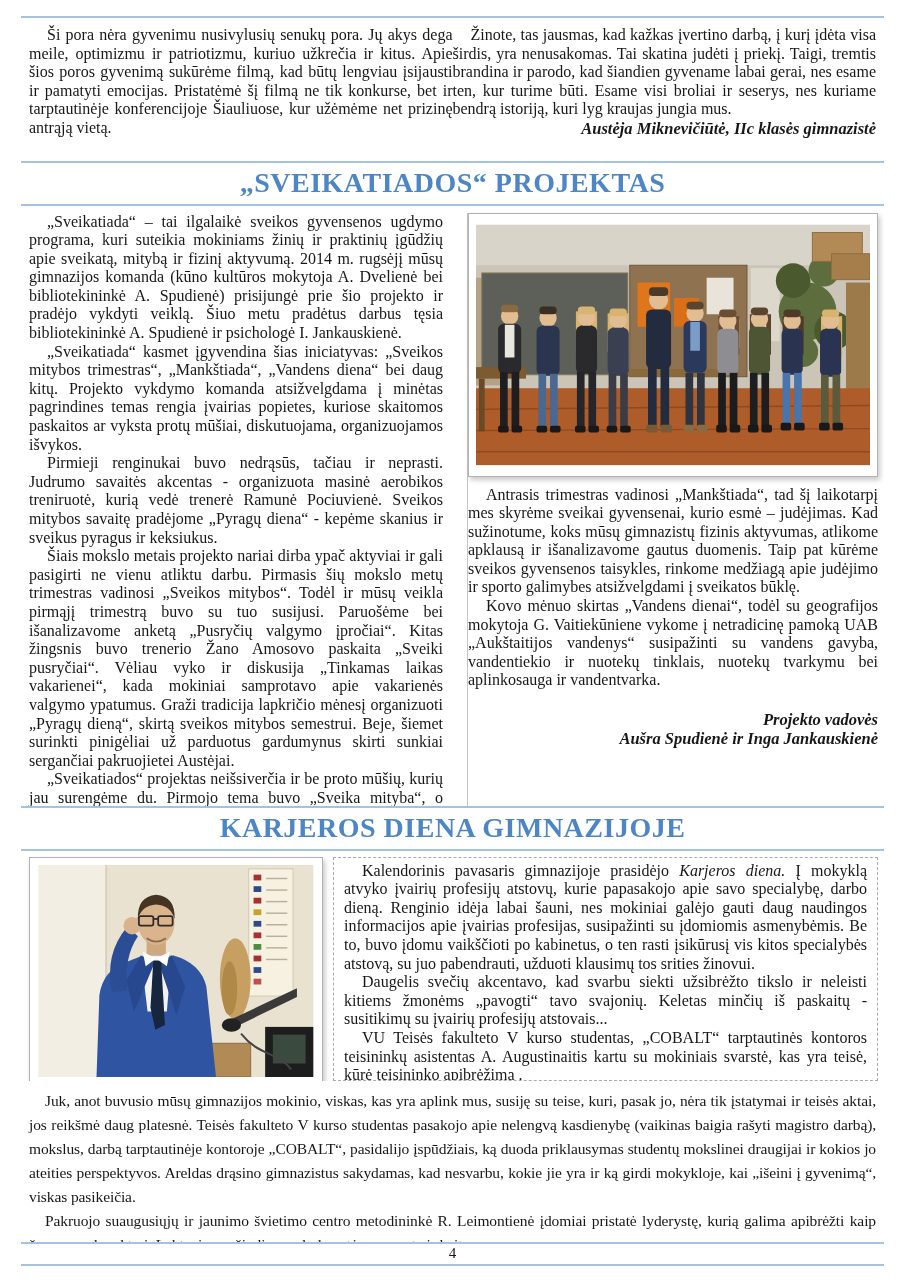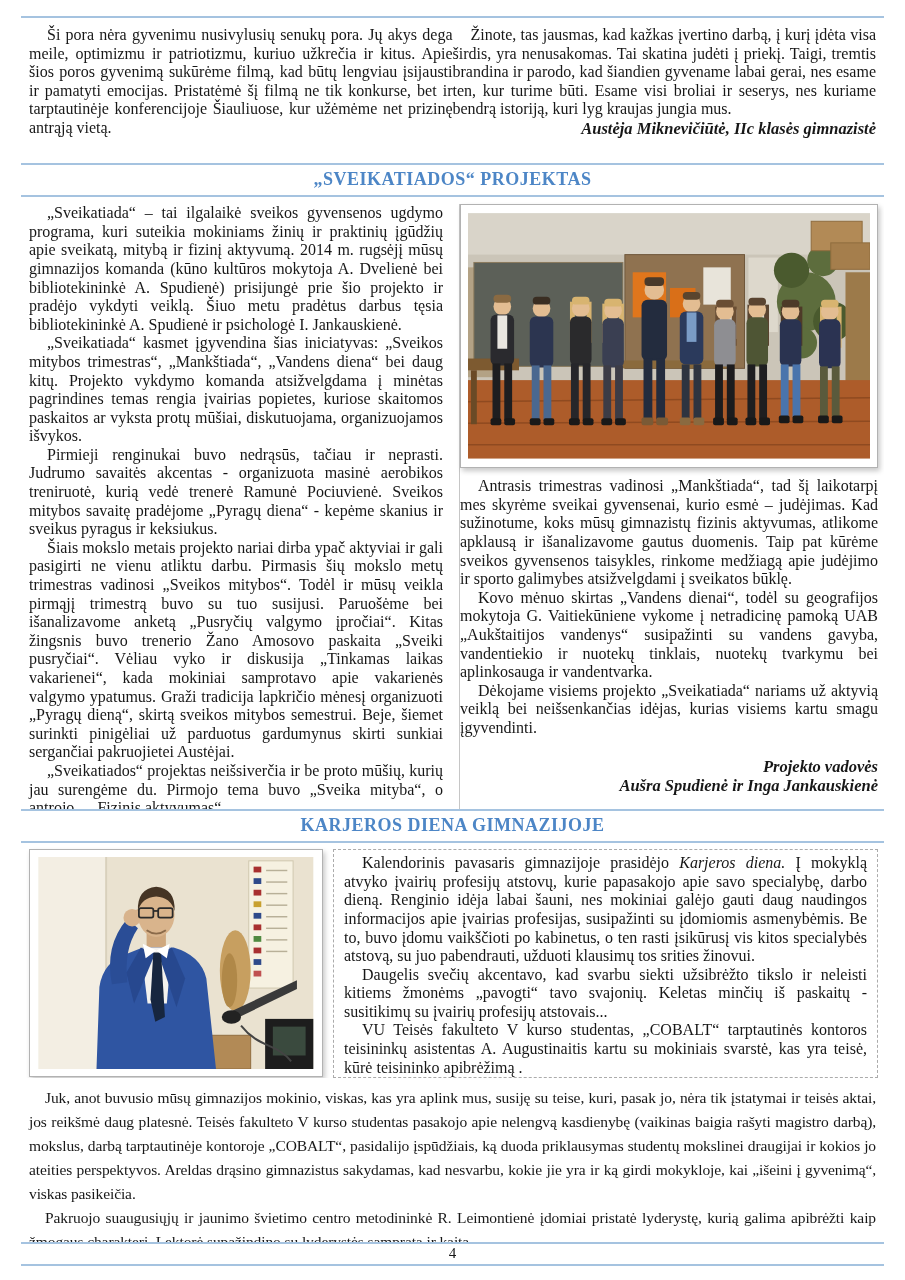--- a/index.html
+++ b/index.html
@@ -20,25 +20,25 @@
   .intro .col { flex: 1; }
   p.body {
     font-size: 16px; line-height: 18.6px;
     text-align: justify; text-indent: 18px;
   }
   .signature { font-weight: bold; font-style: italic; text-align: right; font-size: 16.5px; line-height: 19px; }
   
   .section-header {
     border-top: 2px solid #a5c3e0; border-bottom: 2px solid #a5c3e0;
     text-align: center; padding: 4px 0 5px 0; flex: none;
-    font-size: 18px; font-weight: bold; letter-spacing: .5px;
+    font-size: 28px; font-weight: bold; letter-spacing: .5px;
     color: #4d86c6;
   }
   
-  .sveik { display: flex; gap: 4px; height: 620px; overflow: hidden; padding: 7px 6px 0 8px; }
+  .sveik { display: flex; gap: 12px; height: 620px; overflow: hidden; padding: 7px 6px 0 8px; }
   .sveik .left { width: 426px; flex: none; padding-right: 12px; }
   .sveik .right { flex: 1; border-left: 1px solid #c6c6c6; }
   .photo-frame {
     background: #fff; border: 1px solid #b2b2b2; padding: 7px;
     box-shadow: 2px 3px 5px rgba(0,0,0,.22);
     margin-bottom: 9px;
   }
   .photo-frame svg { display: block; width: 100%; }
   .sig-block { margin-top: 20px; }
   
@@ -229,21 +229,20 @@
                 <rect x="359" y="156" width="8" height="52" fill="#5a5a3c"></rect>
                 <rect x="371" y="156" width="8" height="52" fill="#5a5a3c"></rect>
                 <rect x="357" y="206" width="11" height="8" rx="2" fill="#191919"></rect>
                 <rect x="371" y="206" width="11" height="8" rx="2" fill="#191919"></rect>
               </g>
           </g>
         </svg>
       </div>
       <p class="body">Antrasis trimestras vadinosi „Mankštiada“, tad šį laikotarpį mes skyrėme sveikai gyvensenai, kurio esmė – judėjimas. Kad sužinotume, koks mūsų gimnazistų fizinis aktyvumas, atlikome apklausą ir išanalizavome gautus duomenis. Taip pat kūrėme sveikos gyvensenos taisykles, rinkome medžiagą apie judėjimo ir sporto galimybes atsižvelgdami į sveikatos būklę.</p>
       <p class="body">Kovo mėnuo skirtas „Vandens dienai“, todėl su geografijos mokytoja G. Vaitiekūniene vykome į netradicinę pamoką UAB „Aukštaitijos vandenys“ susipažinti su vandens gavyba, vandentiekio ir nuotekų tinklais, nuotekų tvarkymu bei aplinkosauga ir vandentvarka.</p>
-      <p class="body">Dėkojame visiems projekto „Sveikatiada“ nariams už aktyvią veiklą bei neišsenkančias idėjas, kurias visiems kartu smagu įgyvendinti.</p>
       <div class="sig-block">
         <div class="signature">Projekto vadovės</div>
         <div class="signature">Aušra Spudienė ir Inga Jankauskienė</div>
       </div>
     </div>
   </div>
 
   <div class="section-header">KARJEROS DIENA GIMNAZIJOJE</div>
 
   <div class="karj">

